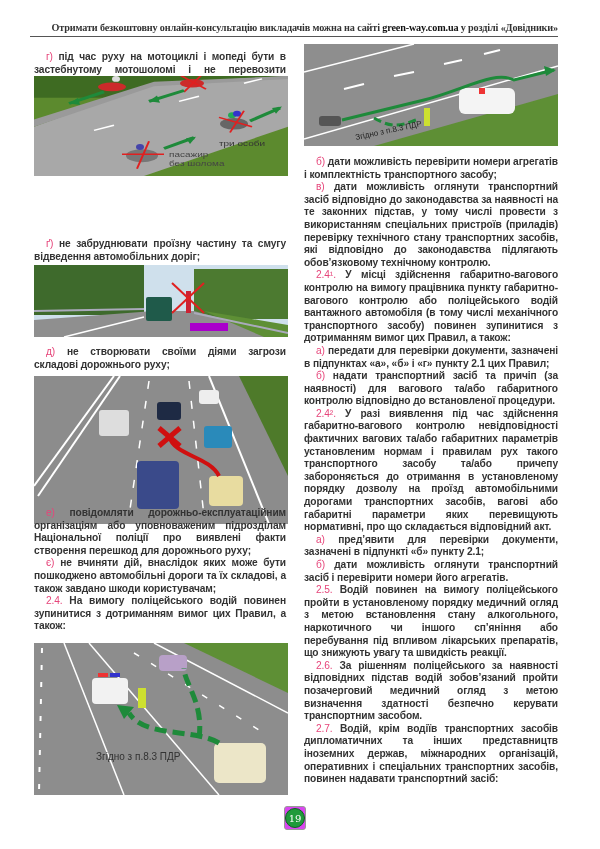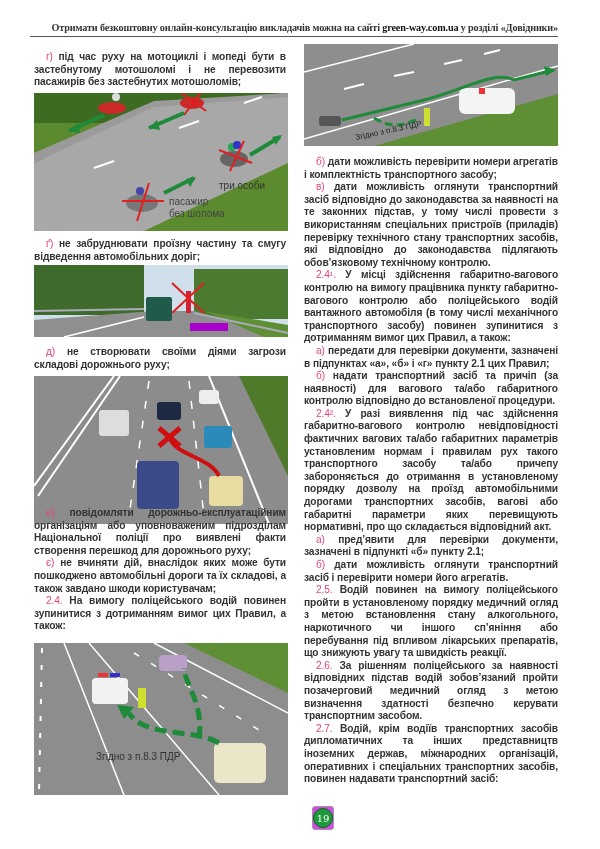--- a/index.html
+++ b/index.html
@@ -12,38 +12,38 @@
   .col { position:absolute; font-size:10.2px; line-height:12.6px; font-weight:bold;
          color:#333; letter-spacing:-0.1px; }
   .col p { margin:0; text-align:justify; text-indent:12px; }
   .lbl { color:#e6457a; font-weight:normal; }
   .left { left:34px; width:252px; }
   .right { left:304px; width:254px; }
   .img { position:absolute; overflow:hidden; }
   .img svg { display:block; width:100%; height:100%; }
   .pagenum { position:absolute; left:284px; top:806px; width:20px; height:22px;
              border:1px solid #999; background:#d946ef; border-radius:3px; display:flex;
-             align-items:center; justify-content:center;margin-left:28px; }
+             align-items:center; justify-content:center; }
   .pagenum .oval { width:18px; height:18px; border-radius:50%; background:#1f9a3a;
              color:#fff; font-size:10px; display:flex; align-items:center; justify-content:center;
              font-family:"DejaVu Serif", serif; border:1px solid #0f5f22; }
   .cap { font-family:"Liberation Sans", sans-serif; }
 </style>
 </head>
 <body>
 
 <div class="header">
   <span>Отримати безкоштовну онлайн-консультацію викладачів можна на сайті </span><span class="site">green-way.com.ua</span><span> у розділі «Довідники»</span>
 </div>
 
 <div class="col left" style="top:36px;margin-top:15px;">
   <p><span class="lbl">г)</span><span> під час руху на мотоциклі і мопеді бути в застебнутому мотошоломі і не перевозити пасажирів без застебнутих мотошоломів;</span></p>
 </div>
 
-<div class="img" style="left:34px;top:93px;width:254px;height:138px;">
+<div class="img" style="left:34px;top:76px;width:254px;height:100px;">
   <svg viewBox="0 0 254 138" preserveAspectRatio="none">
     <rect width="254" height="138" fill="#5c8a2e"></rect>
     <rect width="254" height="30" fill="#3e6b22"></rect>
     <polygon points="0,70 120,10 254,0 254,70 110,138 0,138" fill="#a8a8a8"></polygon>
     <polygon points="0,60 120,8 254,0 254,4 120,14 0,70" fill="#9a9a9a"></polygon>
     <line x1="60" y1="75" x2="80" y2="68" stroke="#fff" stroke-width="2"></line>
     <line x1="145" y1="35" x2="165" y2="28" stroke="#fff" stroke-width="2"></line>
     <line x1="210" y1="10" x2="228" y2="4" stroke="#fff" stroke-width="2"></line>
     <g>
         <ellipse cx="78" cy="15" rx="14" ry="6" fill="#cc2a2a"></ellipse>

